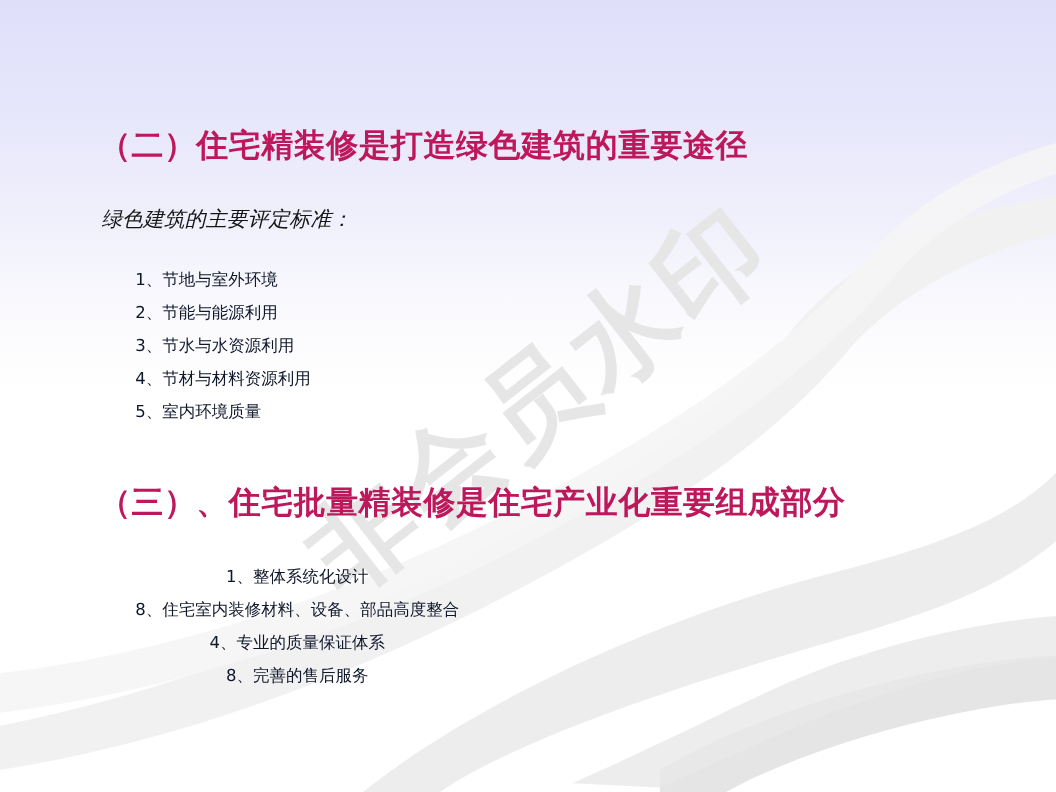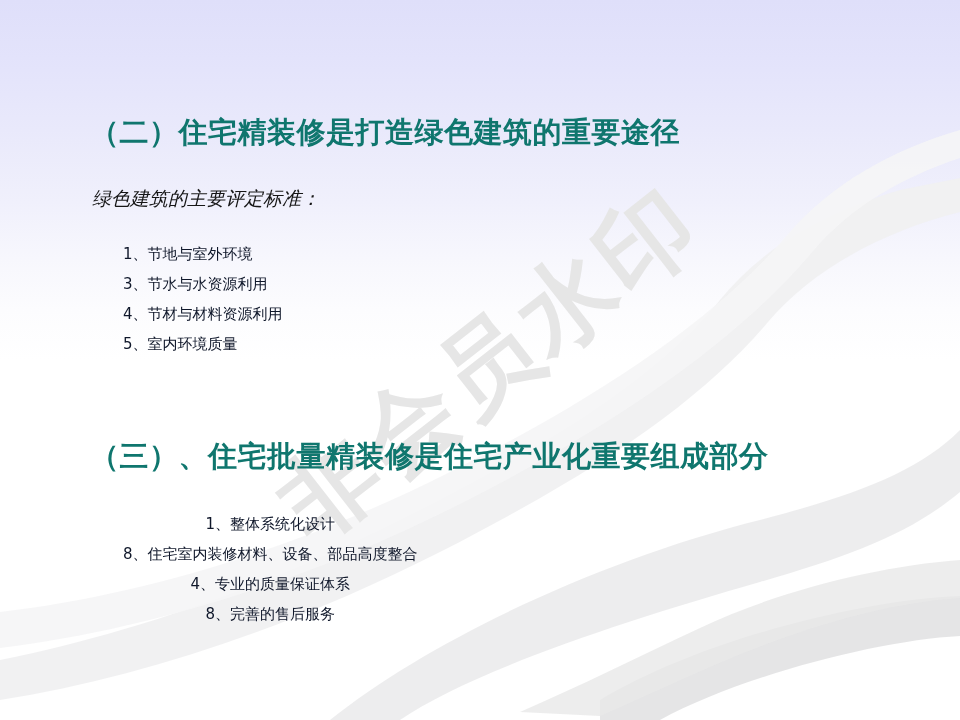--- a/index.html
+++ b/index.html
@@ -60,21 +60,21 @@
   
   .content {
     position: absolute;
     left: 0; top: 0;
     width: 960px;
     height: 720px;
   }
   .heading {
     position: absolute;
     left: 90px;
-    color: #0f766e;
+    color: #be185d;
     font-size: 29px;
     font-weight: bold;
     letter-spacing: 0.5px;
     white-space: nowrap;
   }
   #heading-1 { top: 113px; }
   #heading-2 { top: 437px; }
 
   .subtitle {
     position: absolute;
@@ -128,20 +128,21 @@
   <div class="watermark">非会员水印</div>
 
   <div class="content">
 
     <div class="heading" id="heading-1">（二）住宅精装修是打造绿色建筑的重要途径</div>
 
     <div class="subtitle">绿色建筑的主要评定标准：</div>
 
     <ul class="list" id="list-1">
       <li>1、节地与室外环境</li>
+      <li>2、节能与能源利用</li>
       <li>3、节水与水资源利用</li>
       <li>4、节材与材料资源利用</li>
       <li>5、室内环境质量</li>
     </ul>
 
     <div class="heading" id="heading-2">（三）、住宅批量精装修是住宅产业化重要组成部分</div>
 
     <ul class="list" id="list-2">
       <li>1、整体系统化设计</li>
       <li>8、住宅室内装修材料、设备、部品高度整合</li>

